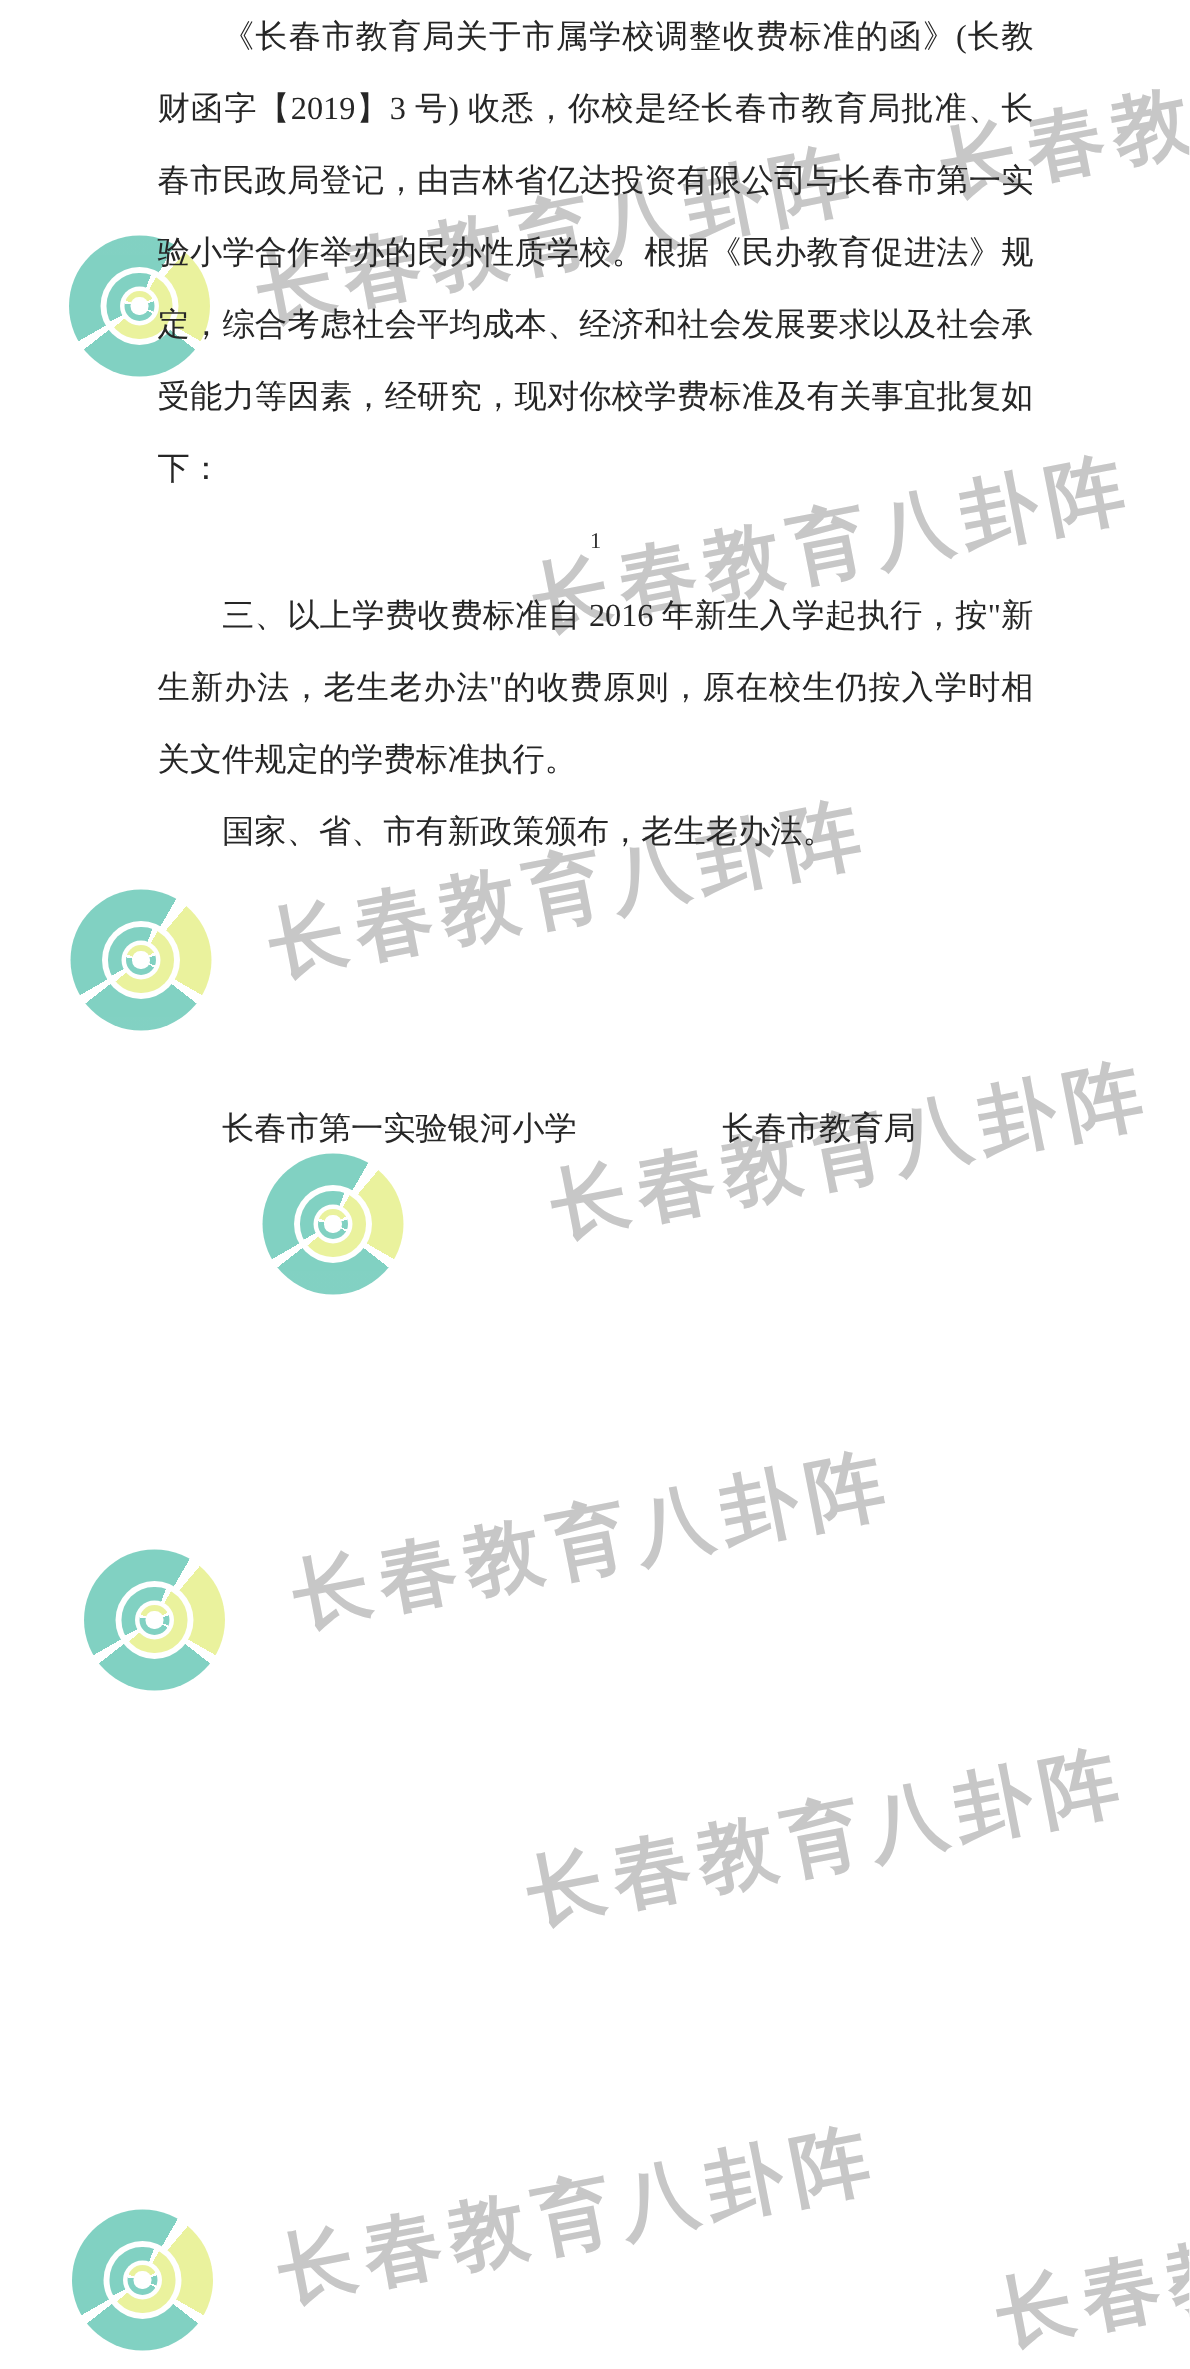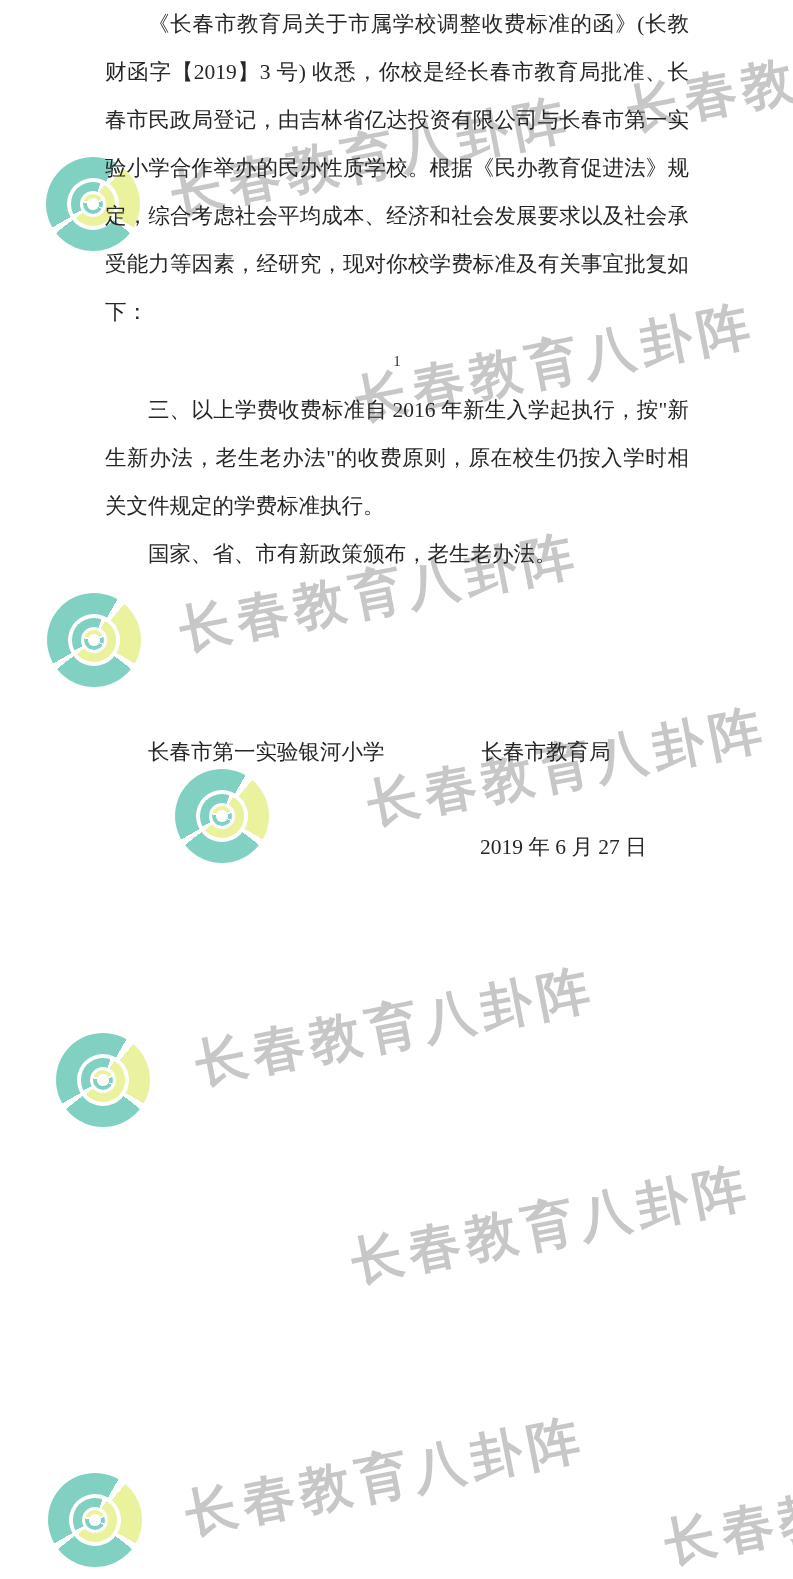--- a/index.html
+++ b/index.html
@@ -127,18 +127,15 @@
       <div class="pagenum">1</div>
 
       <p class="para after-break">三、以上学费收费标准自 2016 年新生入学起执行，按"新生新办法，老生老办法"的收费原则，原在校生仍按入学时相关文件规定的学费标准执行。</p>
       <p class="para">国家、省、市有新政策颁布，老生老办法。</p>
 
       <div class="signatures">
         <span class="sig-left">长春市第一实验银河小学</span>
         <span class="sig-right">长春市教育局</span>
       </div>
 
-      <div class="date-row">
-        <span>2019 年 6 月 27 日</span>
-      </div>
     </div>
   </div>
 </div>
 
 </body></html>

